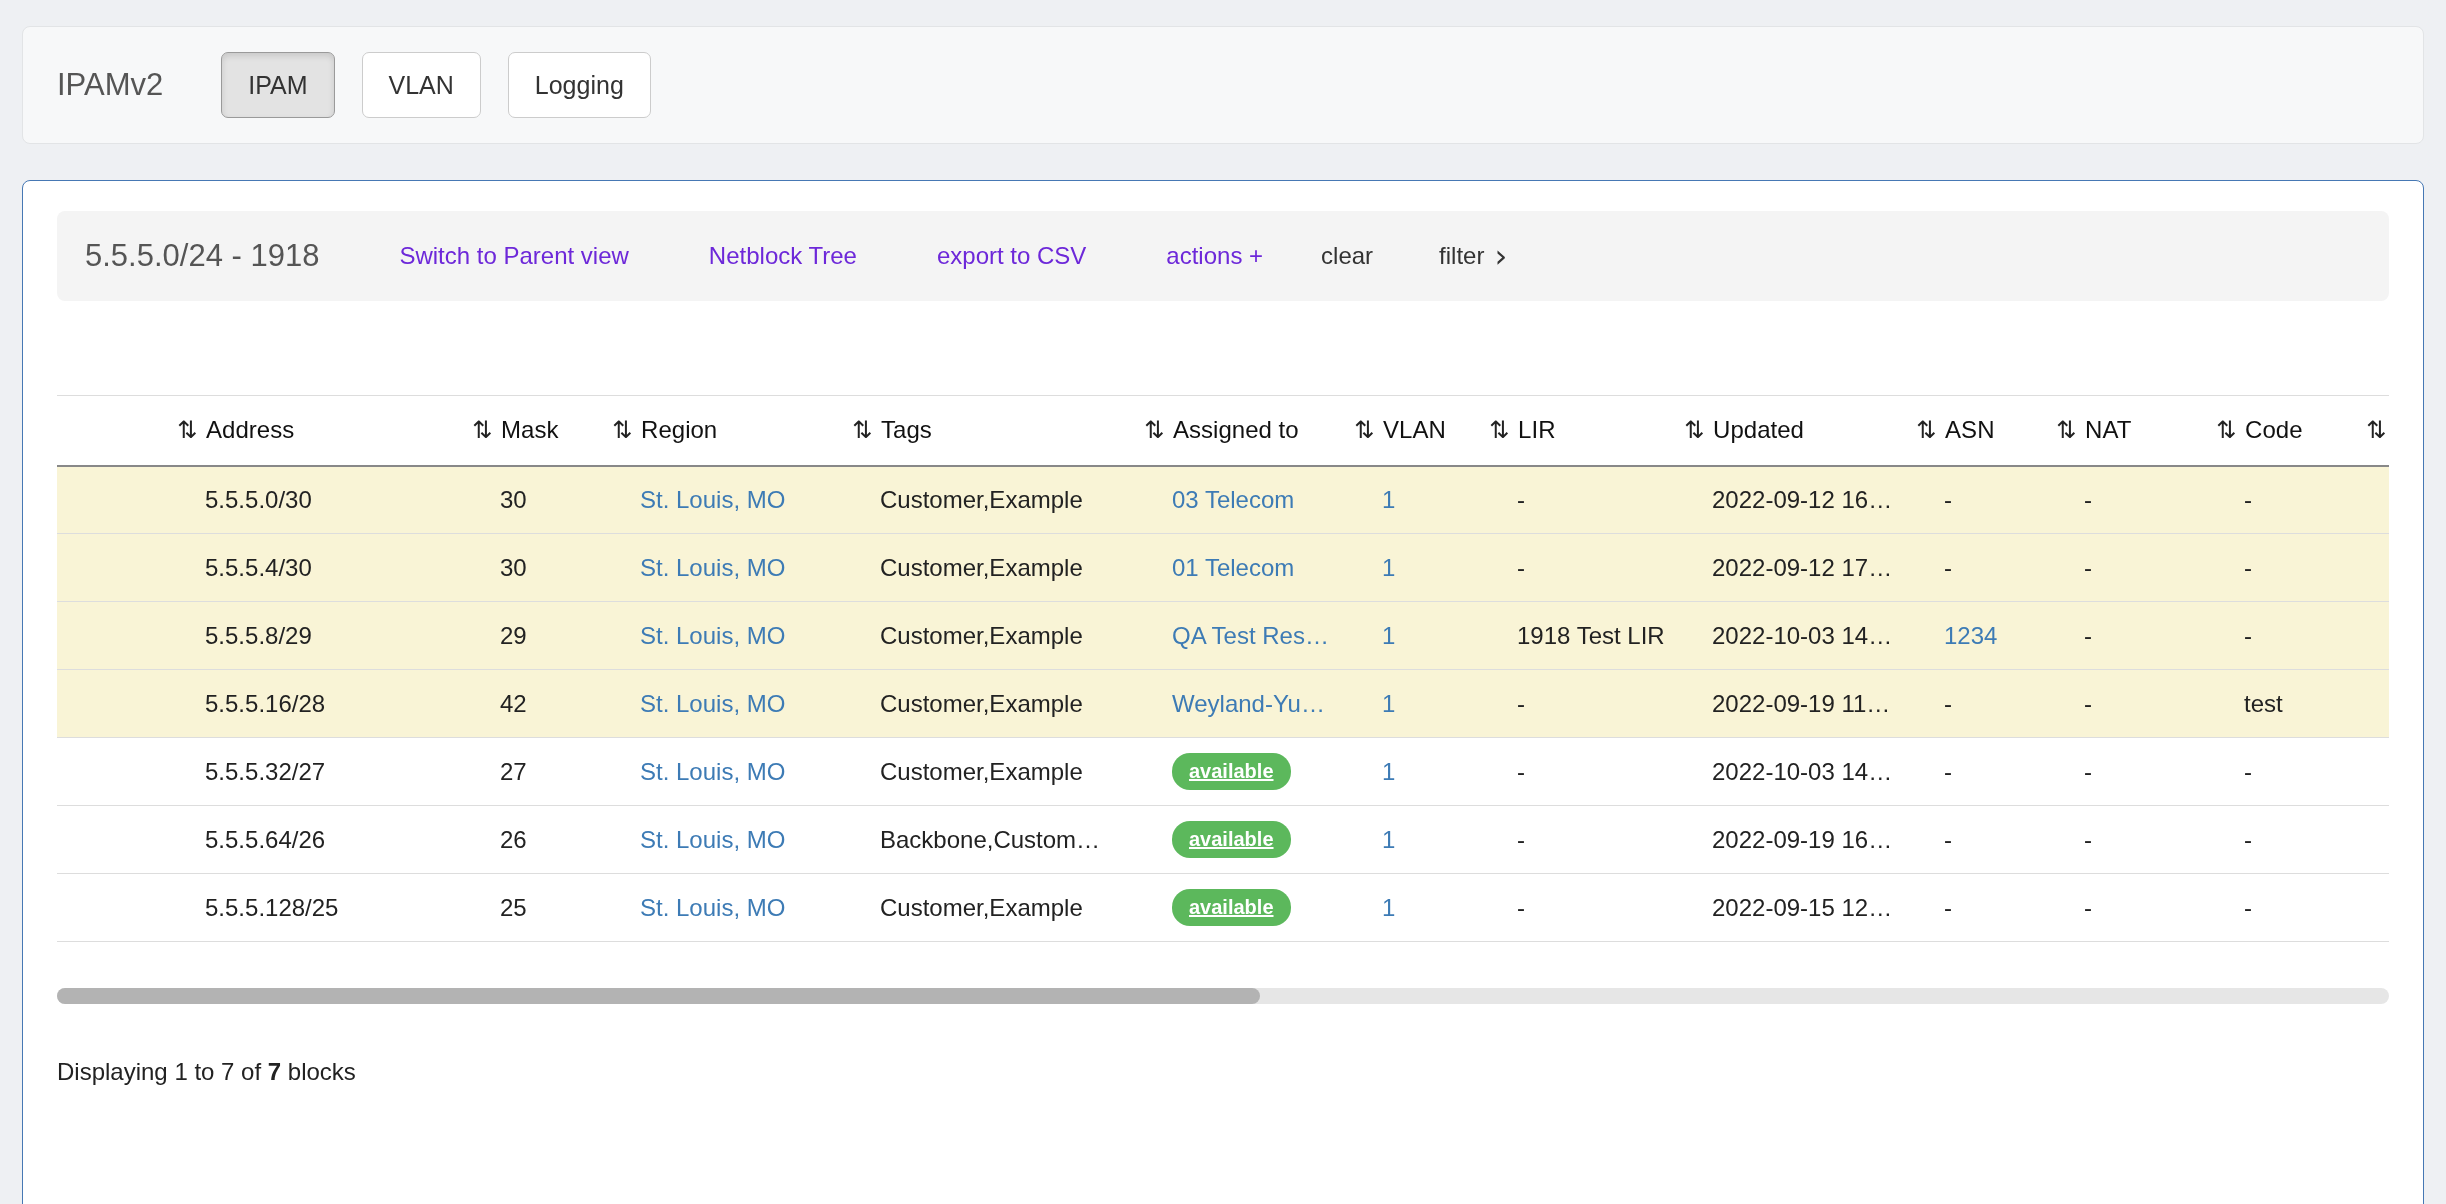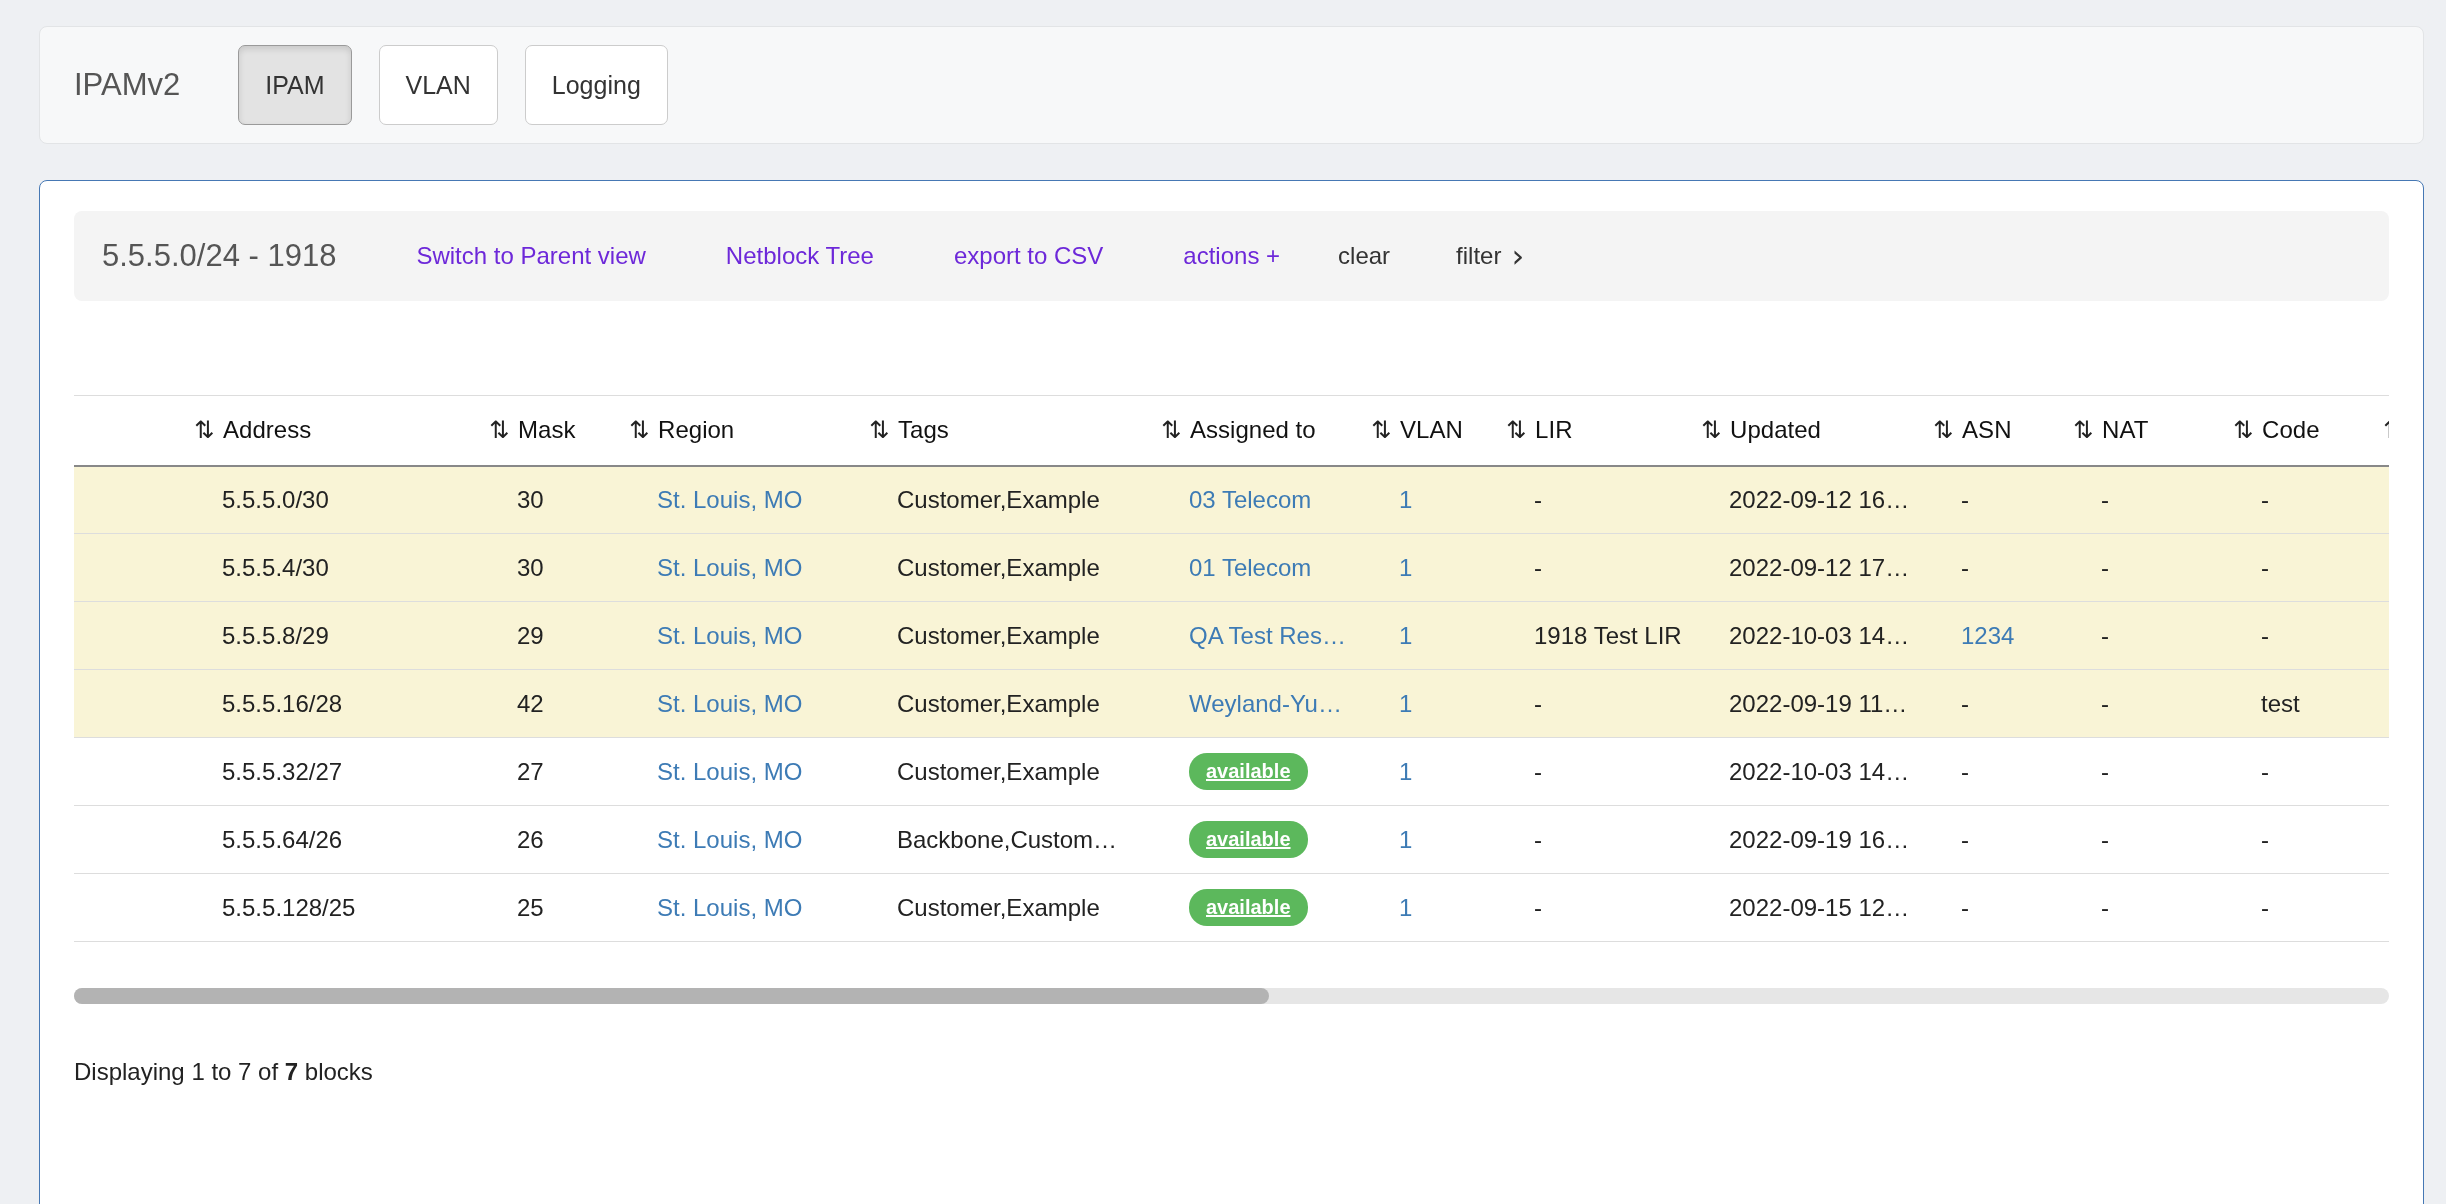--- a/index.html
+++ b/index.html
@@ -1,26 +1,26 @@
 <!DOCTYPE html>
 <html><head>
 <meta charset="utf-8">
 <style>
   * { margin:0; padding:0; box-sizing:border-box; }
   html,body { background:#eef0f3; }
   body { font-family:"Liberation Sans", sans-serif; }
-  .page { width:2446px; height:1204px; overflow:hidden; position:relative; background:#eef0f3;padding-left:17px; }
+  .page { width:2446px; height:1204px; overflow:hidden; position:relative; background:#eef0f3; }
 
   
   .navbar { margin:26px 22px 0; background:#f7f8f9; border:1px solid #e2e4e6; border-radius:8px;
             height:118px; display:flex; align-items:center; padding:0 34px; }
   .brand { font-size:31px; color:#555; }
   .nav-tabs { display:flex; gap:27px; margin-left:58px; }
   .tab-btn { font-family:"Liberation Sans", sans-serif; font-size:25px; color:#333; background:#fff;
-             border:1px solid #ccc; border-radius:7px; padding:0 26px; height:80px;
+             border:1px solid #ccc; border-radius:7px; padding:0 26px; height:66px;
              display:flex; align-items:center; cursor:pointer; }
   .tab-btn.active { background:#e3e3e3; border-color:#9a9a9a; box-shadow:inset 0 3px 6px rgba(0,0,0,.12); }
 
   
   .panel { margin:36px 22px 0; background:#fff; border:1px solid #4678b4; border-radius:8px;
            height:1200px; overflow:hidden; }
   .panel-heading { background:#4678b4; color:#fff; font-weight:bold; font-size:27px; height:70px;
                    display:flex; align-items:center; padding:0 34px; }
   .panel-body { padding:0 34px; }
 

